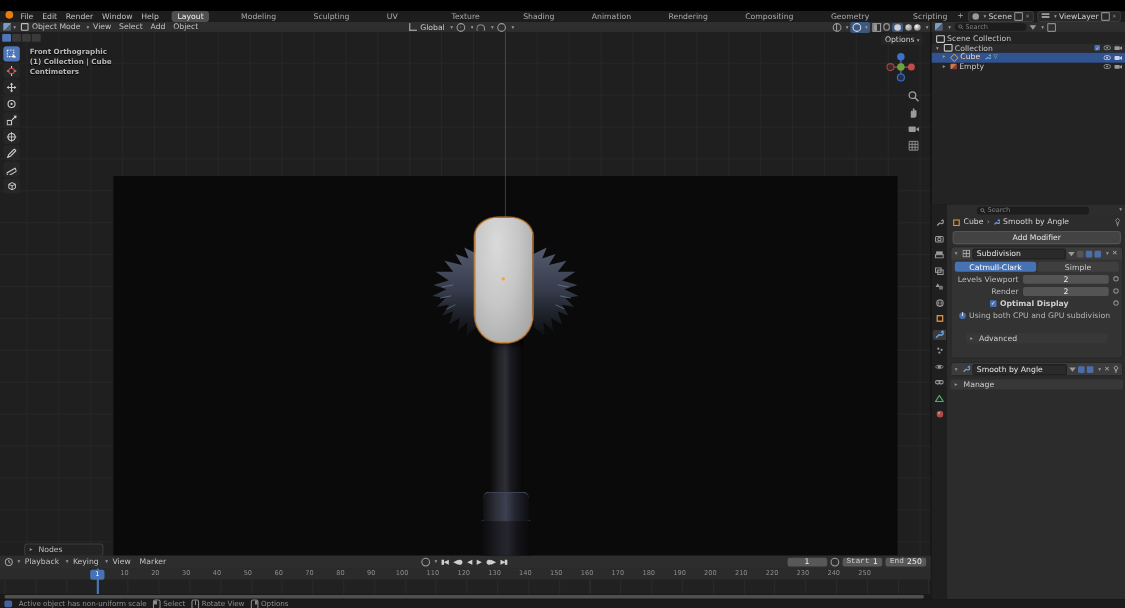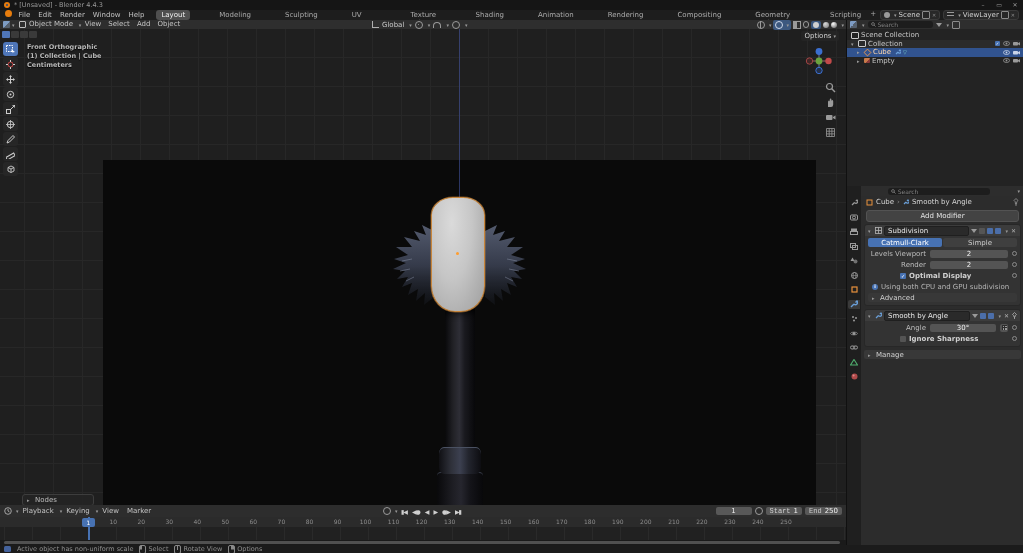--- a/index.html
+++ b/index.html
@@ -169,29 +169,20 @@
   .mouse.m-left{background:linear-gradient(to right,#8a8a8a 0 50%,transparent 50%) top/100% 50% no-repeat;}
   .mouse.m-middle{background:linear-gradient(to right,transparent 0 40%,#8a8a8a 40% 60%,transparent 60%) top/100% 60% no-repeat;}
   .mouse.m-right{background:linear-gradient(to left,#8a8a8a 0 50%,transparent 50%) top/100% 50% no-repeat;}
   input::placeholder{color:#808080;}
 </style>
 </head>
 <body>
 
 <div id="app">
 
-  <div id="titlebar" class="abs">
-    <div id="blender-logo"></div>
-    <span id="title-text">* [Unsaved] - Blender 4.4.3</span>
-    <div id="win-controls">
-      <span>–</span>
-      <span>▭</span>
-      <span>✕</span>
-    </div>
-  </div>
 
   <div id="menubar" class="abs">
     <div id="app-menu-logo"></div>
     <span class="menu-item">File</span>
     <span class="menu-item">Edit</span>
     <span class="menu-item">Render</span>
     <span class="menu-item">Window</span>
     <span class="menu-item">Help</span>
     <div id="workspace-tabs">
         <span class="workspace-tab active">Layout</span>
@@ -605,21 +596,21 @@
           </div>
           <div class="chk-row">
             <span class="chkbox">✓</span>
             <span class="chk-label">Optimal Display</span>
             <span class="decorator" style="margin-left:auto"></span>
           </div>
           <div class="info-row">
             <span class="info-ic">i</span>
             <span>Using both CPU and GPU subdivision</span>
           </div>
-          <div class="subpanel" style="margin:0">
+          <div class="subpanel" style="margin:10px">
             <span class="exp">▸</span>
             <span>Advanced</span>
           </div>
         </div>
       </div>
 
       <div class="mod-panel">
         <div class="mod-header">
           <span class="exp">▾</span>
           <svg width="7" height="7">
@@ -627,35 +618,20 @@
             </svg>
           <span class="mod-name">Smooth by Angle</span>
           <span class="funnel"></span>
           <span class="tgl on"></span>
           <span class="tgl on"></span>
           <span class="caret">▾</span>
           <span class="hdr-x">✕</span>
           <svg width="5" height="7">
               <path d="M2.5 0.5 L4.5 2.5 L3.3 3.5 L3 5 L2 5 L1.7 3.5 L0.5 2.5 Z M2.5 5 V7" stroke="#c0c0c0" stroke-width=".7" fill="none"></path>
             </svg>
-        </div>
-        <div class="mod-body">
-          <div class="fld-row">
-            <span class="fld-label">Angle</span>
-            <span class="fld">30°</span>
-            <span class="mini-grid-btn">
-                <span class="mini-grid"></span>
-              </span>
-            <span class="decorator"></span>
-          </div>
-          <div class="chk-row">
-            <span class="chkbox off"></span>
-            <span class="chk-label">Ignore Sharpness</span>
-            <span class="decorator" style="margin-left:auto"></span>
-          </div>
         </div>
       </div>
 
       <div class="subpanel">
         <span class="exp">▸</span>
         <span>Manage</span>
       </div>
     </div>
   </div>
 

